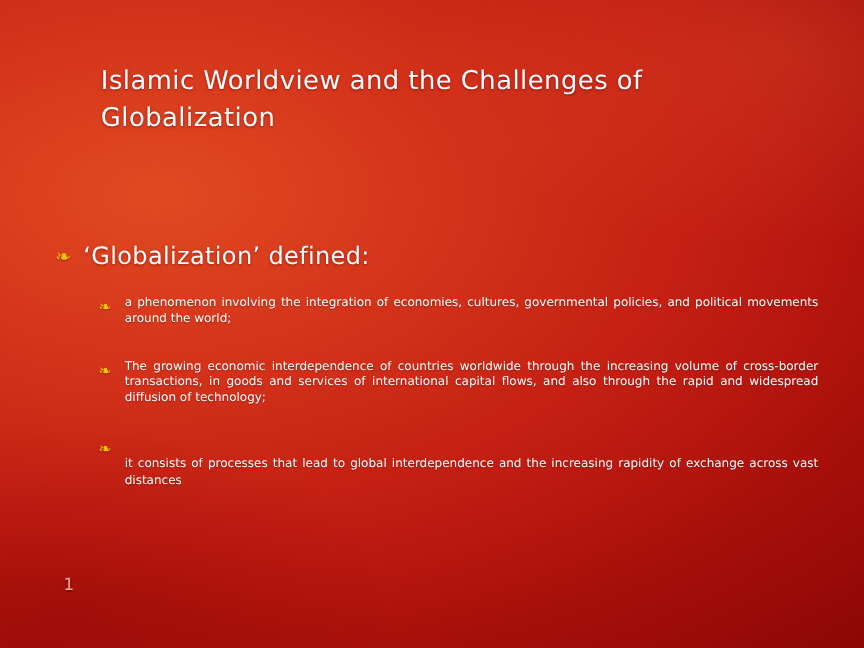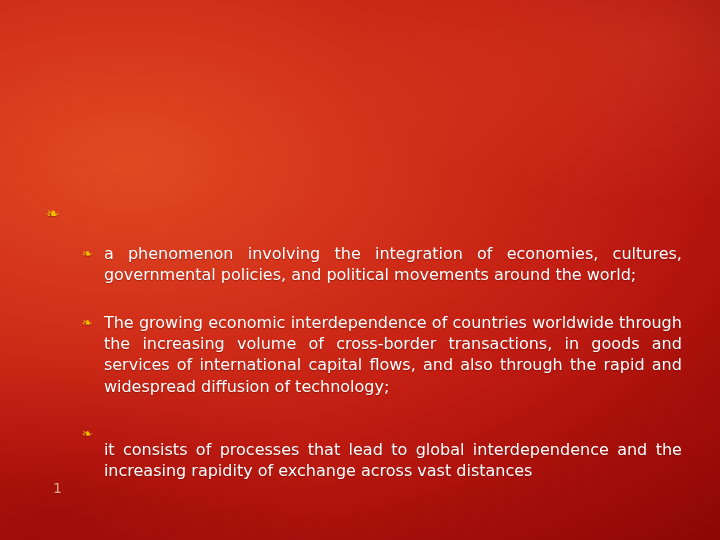--- a/index.html
+++ b/index.html
@@ -75,21 +75,21 @@
     align-items: flex-start;
     gap: 11px;
     margin: 0 0 26px 36px;
   }
   .level2 .bullet {
     font-size: 13px;
     padding-top: 3px;
   }
   .level2 .text {
     color: #ffffff;
-    font-size: 16px;
+    font-size: 10px;
     line-height: 1.33;
     text-align: justify;
     text-justify: inter-word;
     width: 578px;
     text-shadow: 0 1px 1px rgba(90,0,0,0.45);
   }
   .level2.last .text {
     text-align: justify;
     margin-top: 16px;
   }
@@ -101,25 +101,27 @@
     font-size: 14px;
     z-index: 2;
     text-shadow: 0 1px 1px rgba(90,0,0,0.5);
   }
 </style>
 </head>
 <body>
 
 <div class="slide">
 
+  <div class="title">Islamic Worldview and the Challenges of Globalization</div>
 
   <div class="body-block">
 
     <div class="level1">
       <span class="bullet">❧</span>
+      <span class="text">‘Globalization’ defined:</span>
     </div>
 
     <div class="level2">
       <span class="bullet">❧</span>
       <span class="text">a phenomenon involving the integration of economies, cultures, governmental policies, and political movements around the world;</span>
     </div>
 
     <div class="level2">
       <span class="bullet">❧</span>
       <span class="text">The growing economic interdependence of countries worldwide through the increasing volume of cross-border transactions, in goods and services of international capital flows, and also through the rapid and widespread diffusion of technology;</span>

